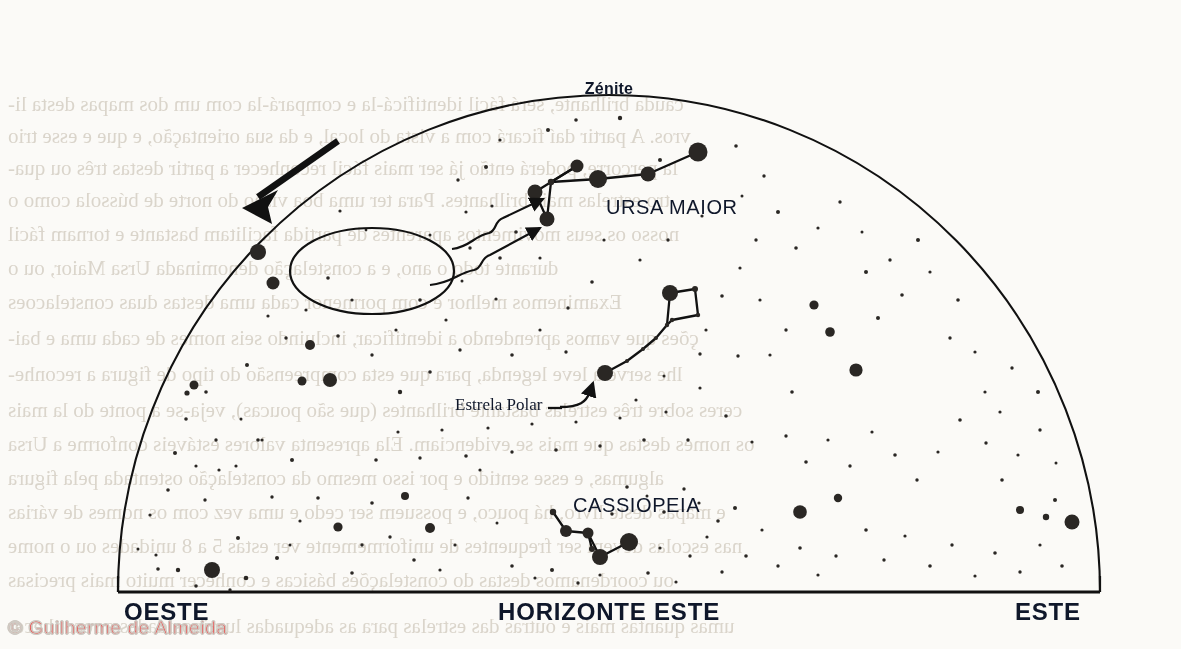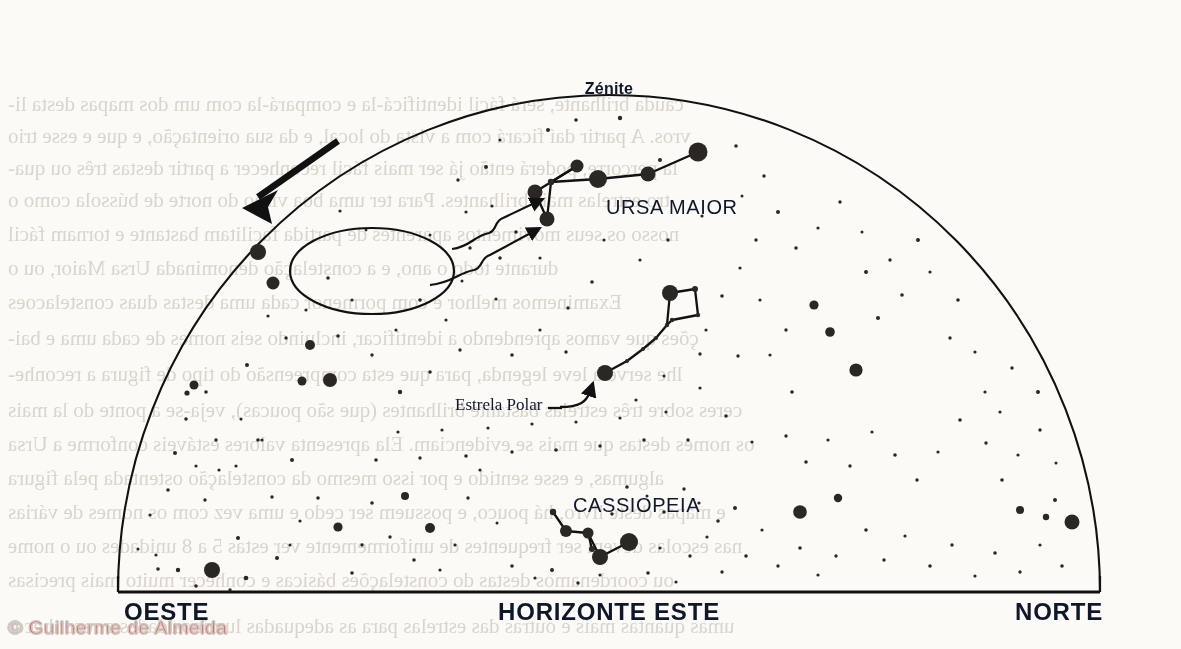--- a/index.html
+++ b/index.html
@@ -382,17 +382,17 @@
 
   <div class="label lbl-const" id="cassiopeia-label" style="left: 573px; top: 494px;">CASSIOPEIA</div>
 
   <div class="label lbl-pointer" id="polar-label" style="left: 455px; top: 395px; font-family: Liberation Serif, serif;">Estrela Polar</div>
 
 
   <div class="label lbl-compass" id="oeste-label" style="left: 124px; top: 598px;">OESTE</div>
 
   <div class="label lbl-compass" id="horizonte-label" style="left: 609px; top: 598px; transform: translateX(-50%);">HORIZONTE ESTE</div>
 
-  <div class="label lbl-compass" id="este-label" style="left: 1015px; top: 598px;">NORTE</div>
+  <div class="label lbl-compass" id="este-label" style="left: 1015px; top: 598px;">ESTE</div>
 
   <div class="credit" id="credit-line">© Guilherme de Almeida</div>
 
 </div>
 
 </body></html>

